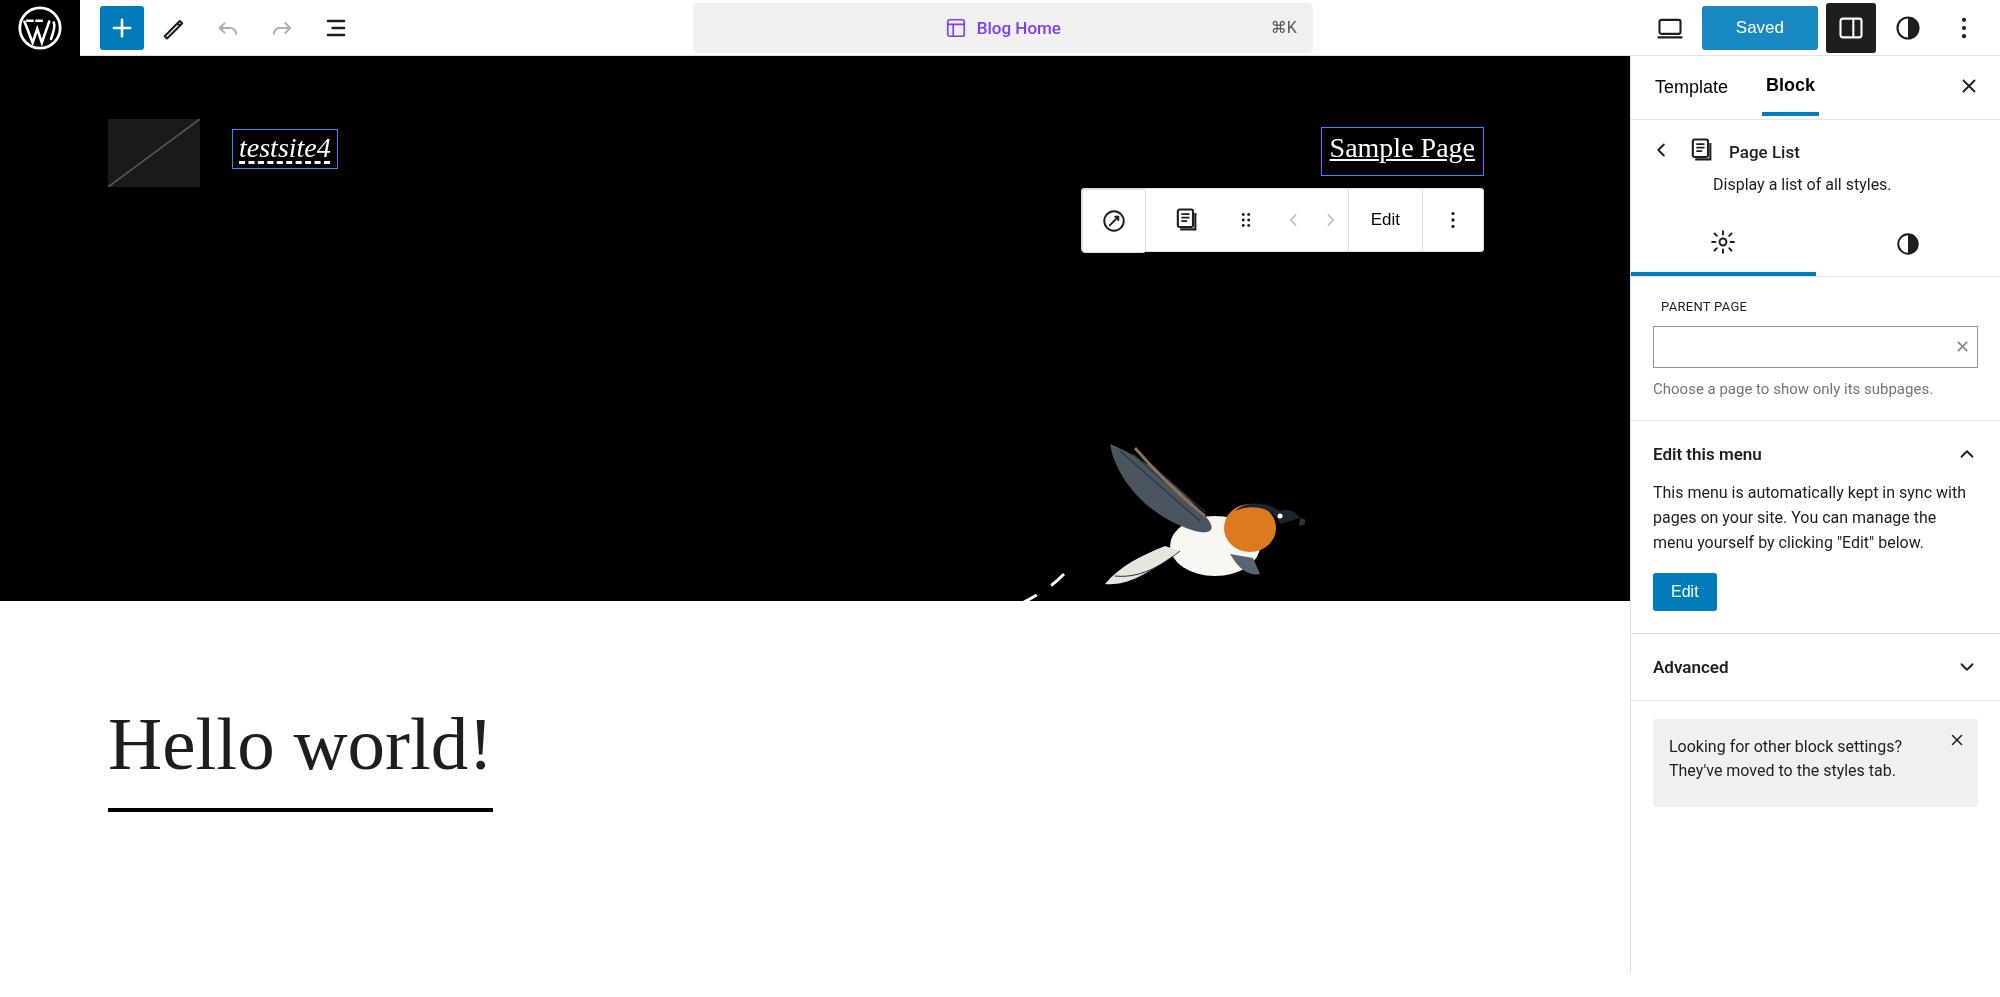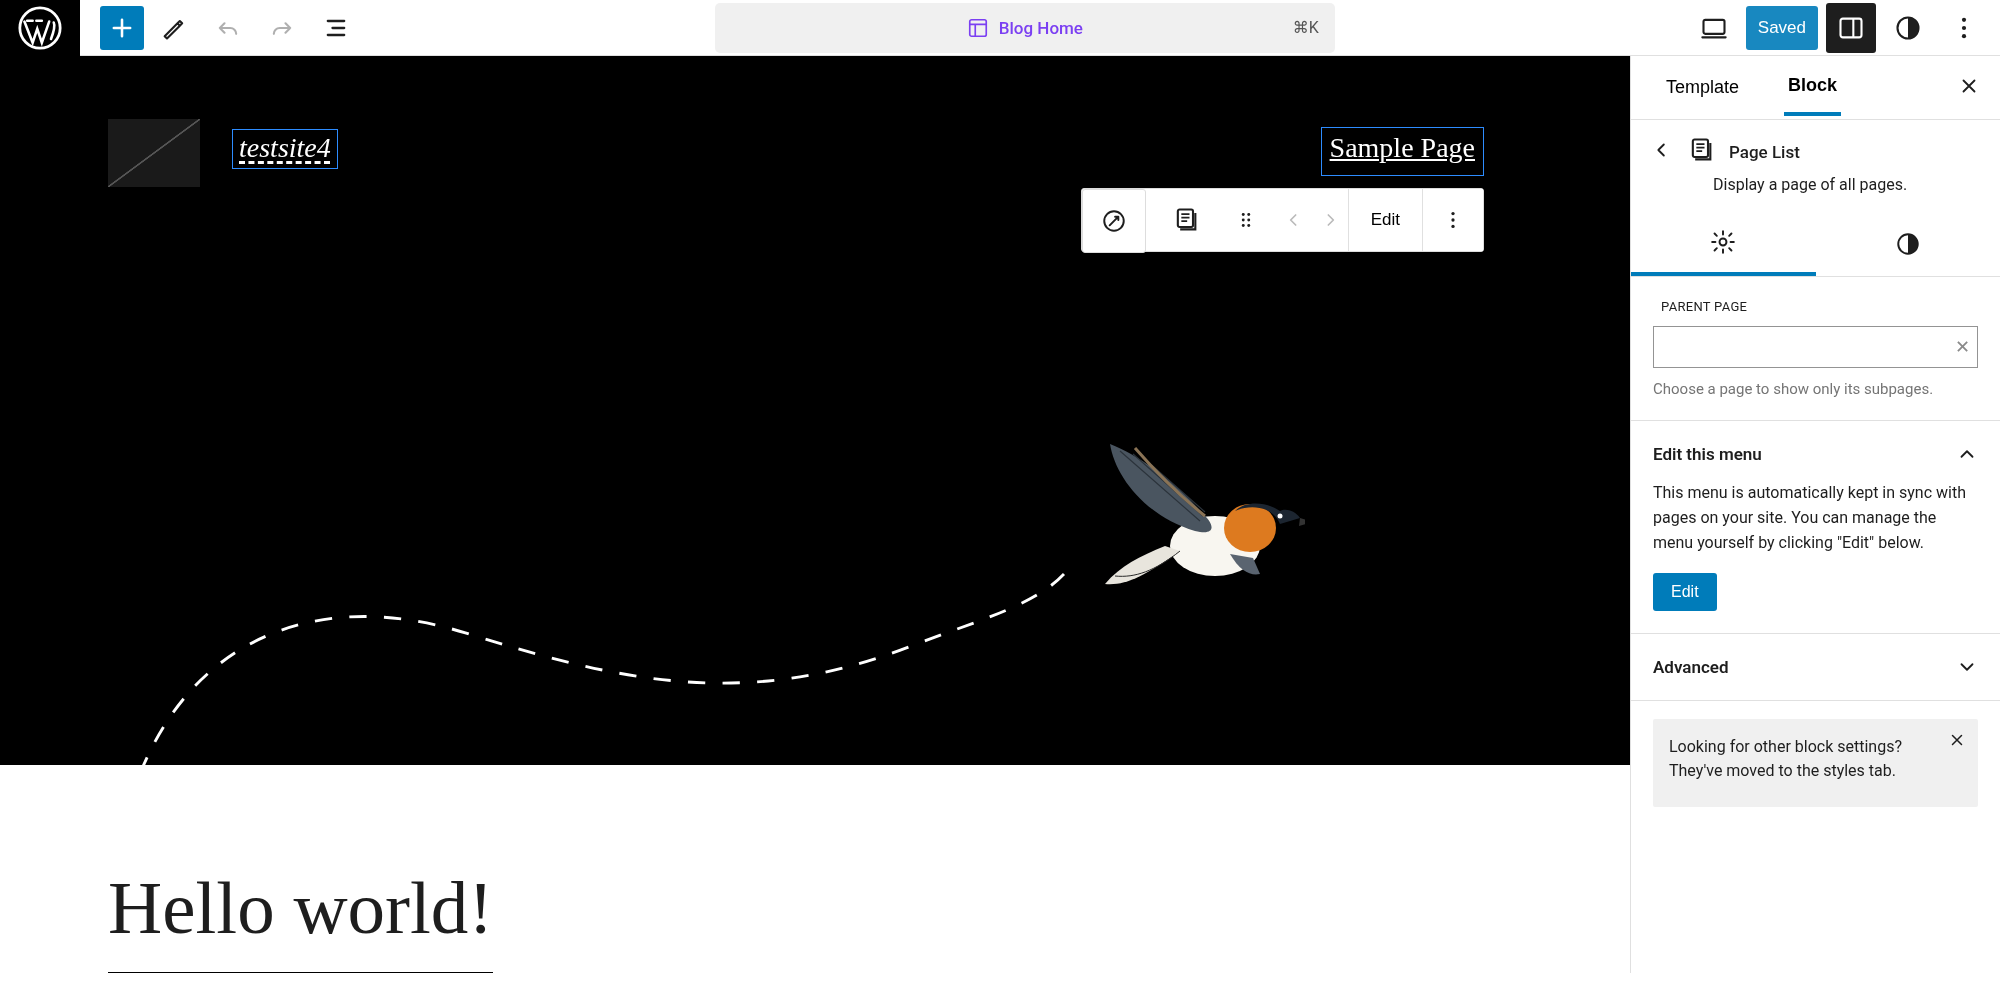--- a/index.html
+++ b/index.html
@@ -15,27 +15,27 @@
   .add-btn { background: #007cba; color: #fff; border-radius: 3px; width: 44px; height: 44px;}
   .add-btn svg { stroke: #fff; }
   .disabled svg { opacity: 0.35; }
   
   .top-center { flex: 1; display: flex; justify-content: center; }
   .doc-title { display: flex; align-items: center; justify-content: center; gap: 10px; background: #f0f0f0; border-radius: 5px; height: 50px; width: 620px; position: relative; }
   .doc-title-text { color: #7b3ff2; font-weight: 500; font-size: 17px; }
   .doc-title-kbd { position: absolute; right: 16px; font-size: 16px; color: #555; }
   
   .top-right { display: flex; align-items: center; gap: 8px; padding-right: 12px; }
-  .saved-btn { background: #007cba; color: #fff; border: none; padding: 12px 12px; border-radius: 3px; font-size: 17px; cursor: default; opacity: 0.9; }
+  .saved-btn { background: #007cba; color: #fff; border: none; padding: 12px 34px; border-radius: 3px; font-size: 17px; cursor: default; opacity: 0.9; }
   .sidebar-toggle { background: #1e1e1e; color: #fff; border-radius: 3px; width: 50px; height: 50px; }
   
   
   .main { display: flex; height: calc(997px - 80px); }
   .editor { flex: 1; overflow: hidden; position: relative; background: #fff; }
-  .hero { background: #000; color: #fff; height: 709px; position: relative; overflow: hidden; }
+  .hero { background: #000; color: #fff; height: 545px; position: relative; overflow: hidden; }
   .site-logo { position: absolute; left: 108px; top: 63px; width: 92px; height: 68px; background: #1a1a1a; }
   .site-logo::after { content: ""; position: absolute; left: 0; top: 0; right: 0; bottom: 0; background: linear-gradient(to bottom right, transparent 49%, #555 49.5%, #555 50.5%, transparent 51%); }
   .site-title { position: absolute; left: 232px; top: 73px; border: 1px solid #2d8cff; padding: 2px 6px 4px 6px; font-style: italic; font-size: 28px; font-family: Georgia, serif; text-decoration: underline dashed; text-underline-offset: 4px; }
   .sample-page { position: absolute; right: 146px; top: 71px; border: 1.5px solid #2d8cff; padding: 4px 8px 11px 8px; font-size: 28px; font-family: Georgia, serif; text-decoration: underline; color: #fff; }
   
   .block-toolbar { position: absolute; right: 146px; top: 132px; display: flex; background: #fff; color: #000; border: 1px solid #ddd; border-radius: 3px; height: 64px; }
   .tb-group { display: flex; align-items: center; border-right: 1px solid #e0e0e0; }
   .tb-group:last-child { border-right: none; }
   .tb-btn { width: 60px; height: 62px; display:flex; align-items:center; justify-content:center; background:#fff; border:none; cursor:pointer; }
   .tb-btn.standalone { border:1px solid #ddd; border-radius:3px; margin-right:10px; height:64px; width:64px;}
@@ -46,21 +46,21 @@
     position: absolute; left: 1085px; top: 380px; width: 220px; height: 180px;
   }
   .trail { position: absolute; left: 100px; top: 500px; width: 1000px; height: 250px; }
   .trail path { stroke: #fff; stroke-width: 3; stroke-dasharray: 18 18; fill: none; }
   
   .post-title { font-family: "Times New Roman", Georgia, serif; font-size: 75px; font-weight: 400; margin: 100px 0 0 108px; border-bottom: 4px solid #000; display: inline-block; padding-bottom: 21px;}
   
   
   .inspector { width: 370px; border-left: 1px solid #e0e0e0; display: flex; flex-direction: column; overflow-y: auto; }
   .insp-tabs { display: flex; align-items: center; height: 64px; padding: 0 20px; border-bottom: 1px solid #e0e0e0; }
-  .insp-tab { font-size: 18px; padding: 15px 4px; margin-right: 30px; cursor: pointer; border: none; background: none; margin-left: 11px; }
+  .insp-tab { font-size: 18px; padding: 15px 4px; margin-right: 30px; cursor: pointer; border: none; background: none; }
   .insp-tab.active { font-weight: 600; border-bottom: 4px solid #007cba; padding-bottom: 16px; }
   .insp-close { margin-left: auto; cursor: pointer; }
   
   .block-header { display:flex; align-items: center; gap: 14px; padding: 16px 20px 4px 20px; }
   .back-chev { cursor:pointer; }
   .block-title { font-size: 17px; font-weight: 500; }
   .block-desc { font-size: 16px; padding: 4px 20px 18px 82px; }
   
   .sub-tabs { display: flex; border-bottom: 1px solid #e0e0e0; }
   .sub-tab { flex: 1; height: 64px; display:flex; align-items:center; justify-content:center; border:none; background:#fff; cursor:pointer; }
@@ -252,21 +252,21 @@
       </span>
       <span>
         <svg width="28" height="28" viewBox="0 0 24 24">
             <rect x="5" y="3" width="13" height="15" rx="1.5" stroke="#1e1e1e" stroke-width="1.8" fill="none"></rect>
             <path d="M8 7h7M8 10h7M8 13h5" stroke="#1e1e1e" stroke-width="1.6"></path>
             <path d="M7 20h13 v-14" stroke="#1e1e1e" stroke-width="1.8" fill="none"></path>
           </svg>
       </span>
       <span class="block-title">Page List</span>
     </div>
-    <div class="block-desc">Display a page of all pages.</div>
+    <div class="block-desc">Display a list of all styles.</div>
     <div class="sub-tabs">
       <button class="sub-tab active">
         <svg width="26" height="26" viewBox="0 0 24 24">
             <circle cx="12" cy="12" r="3.2" stroke="#1e1e1e" stroke-width="1.8" fill="none"></circle>
             <path d="M12 2v3M12 19v3M4.2 4.2l2.1 2.1M17.7 17.7l2.1 2.1M2 12h3M19 12h3M4.2 19.8l2.1-2.1M17.7 6.3l2.1-2.1" stroke="#1e1e1e" stroke-width="1.8" stroke-linecap="round"></path>
           </svg>
       </button>
       <button class="sub-tab">
         <svg width="26" height="26" viewBox="0 0 24 24">
             <circle cx="12" cy="12" r="9" stroke="#1e1e1e" stroke-width="1.8" fill="none"></circle>

